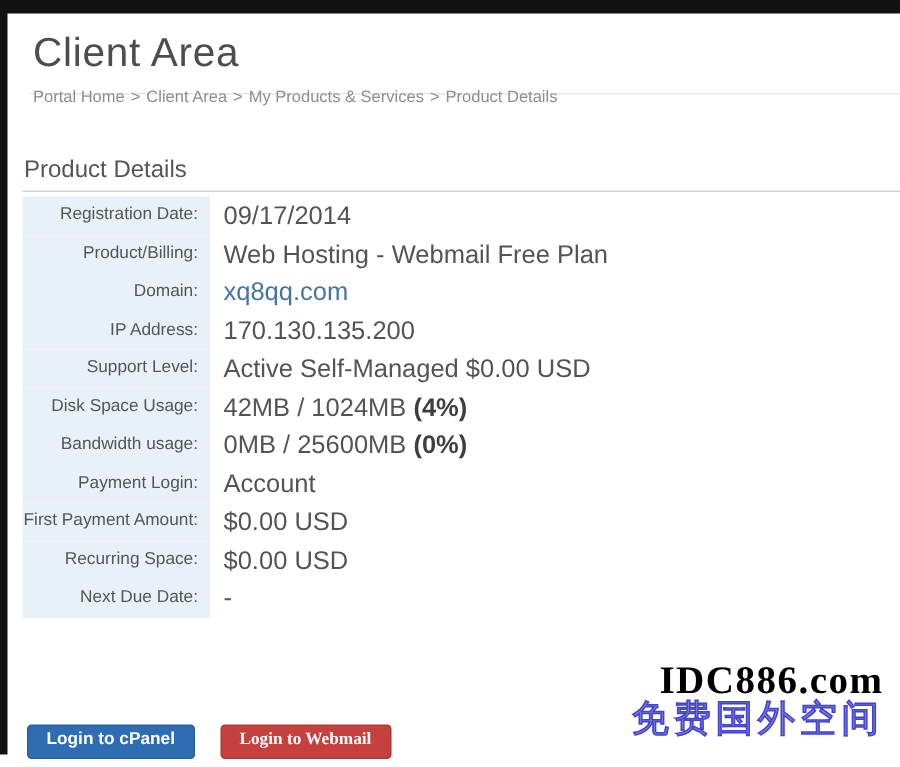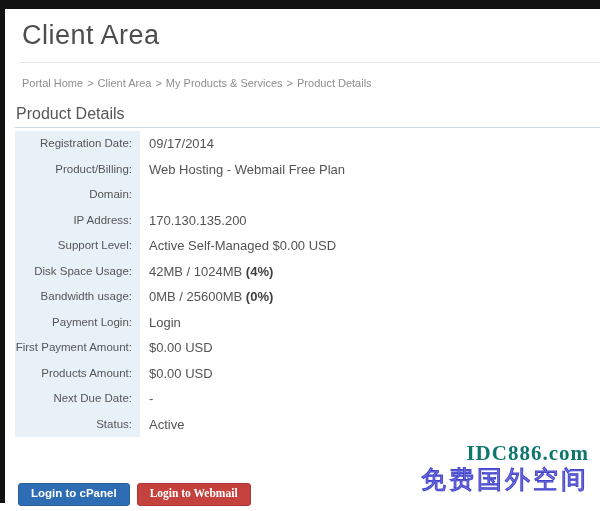--- a/index.html
+++ b/index.html
@@ -17,21 +17,21 @@
   .page-title {
     position: absolute; left: 22px; top: 20px;
     font-size: 27px; font-weight: normal; color: #4d4d4d;
     letter-spacing: 0.5px;
   }
   .title-rule {
     position: absolute; left: 20px; top: 62px; width: 580px; height: 1px;
     background: #e6e6e6;
   }
   .breadcrumb {
-    position: absolute; left: 22px; top: 77px;
+    position: absolute; left: 22px; top: 59px;
     font-size: 11px; color: #8d8d8d;
   }
   .breadcrumb .crumb { color: #8d8d8d; text-decoration: none; }
   .breadcrumb .sep { margin: 0 4px; }
 
   .section-title {
     position: absolute; left: 16px; top: 105px;
     font-size: 16px; font-weight: normal; color: #565656;
   }
   .section-rule {
@@ -44,46 +44,46 @@
   }
   .row { display: flex; height: 25.5px; align-items: flex-end; }
   .cell-label {
     width: 125px; background: #e9f1f8;
     font-size: 11.5px; color: #555555;
     text-align: right; padding-right: 8px;
     line-height: 25.5px;
     flex: 0 0 125px;
   }
   .cell-value {
-    font-size: 13px; color: #545454;
+    font-size: 17px; color: #545454;
     padding-left: 9px; line-height: 25.5px;
     white-space: nowrap;
     margin-top: 28px;
   }
   .cell-value b { font-weight: bold; color: #3f3f3f; }
   .link { color: #45759e; cursor: pointer; }
 
-  .actions { position: absolute; left: 18px; top: 483px; display: flex; gap: 7px; }
+  .actions { position: absolute; left: 18px; top: 483px; display: flex; gap: 17px; }
   .btn {
     display: inline-block;
     font-size: 11.5px; font-weight: bold; color: #ffffff;
     padding: 4px 12px 5px 12px;
     border-radius: 3px; border: 1px solid transparent;
     cursor: pointer; line-height: 1;
   }
   .btn-cpanel { background: #2e6db4; border-color: #295f9d; }
   .btn-webmail { background: #c5413e; border-color: #ad3835; font-family: Liberation Serif, serif; }
 
   .watermark {
     position: absolute; right: 11px; top: 442px;
     text-align: right; pointer-events: none;
   }
   .wm-line1 {
     font-family: "Liberation Serif", serif;
-    font-size: 21px; font-weight: bold; color: #0f766e;
+    font-size: 26px; font-weight: bold; color: #000000;
     letter-spacing: 1px; line-height: 23px;
   }
   .wm-line2 {
     font-family: "Liberation Serif", serif;
     font-size: 25px; font-weight: normal;
     color: #7a7ad8;
     -webkit-text-stroke: 1px #4343cd;
     letter-spacing: 3px; line-height: 29px;
   }
 </style>
@@ -105,56 +105,53 @@
     <div class="row">
       <div class="cell-label">Registration Date:</div>
       <div class="cell-value">09/17/2014</div>
     </div>
     <div class="row">
       <div class="cell-label">Product/Billing:</div>
       <div class="cell-value">Web Hosting - Webmail Free Plan</div>
     </div>
     <div class="row">
       <div class="cell-label">Domain:</div>
+      <div class="cell-value"><span class="link">xq8qq.com</span></div>
     </div>
     <div class="row">
       <div class="cell-label">IP Address:</div>
       <div class="cell-value">170.130.135.200</div>
     </div>
     <div class="row">
       <div class="cell-label">Support Level:</div>
       <div class="cell-value">Active Self-Managed $0.00 USD</div>
     </div>
     <div class="row">
       <div class="cell-label">Disk Space Usage:</div>
       <div class="cell-value">42MB / 1024MB <b>(4%)</b></div>
     </div>
     <div class="row">
       <div class="cell-label">Bandwidth usage:</div>
       <div class="cell-value">0MB / 25600MB <b>(0%)</b></div>
     </div>
     <div class="row">
       <div class="cell-label">Payment Login:</div>
-      <div class="cell-value">Login</div>
+      <div class="cell-value">Account</div>
     </div>
     <div class="row">
       <div class="cell-label">First Payment Amount:</div>
       <div class="cell-value">$0.00 USD</div>
     </div>
     <div class="row">
-      <div class="cell-label">Products Amount:</div>
+      <div class="cell-label">Recurring Space:</div>
       <div class="cell-value">$0.00 USD</div>
     </div>
     <div class="row">
       <div class="cell-label">Next Due Date:</div>
       <div class="cell-value">-</div>
-    </div>
-    <div class="row">
-      <div class="cell-label">Status:</div>
-      <div class="cell-value">Active</div>
     </div>
   </div>
 
 <div class="actions">
   <button class="btn btn-cpanel">Login to cPanel</button>
   <button class="btn btn-webmail">Login to Webmail</button>
 </div>
 
 <div class="watermark">
   <div class="wm-line1">IDC886.com</div>

